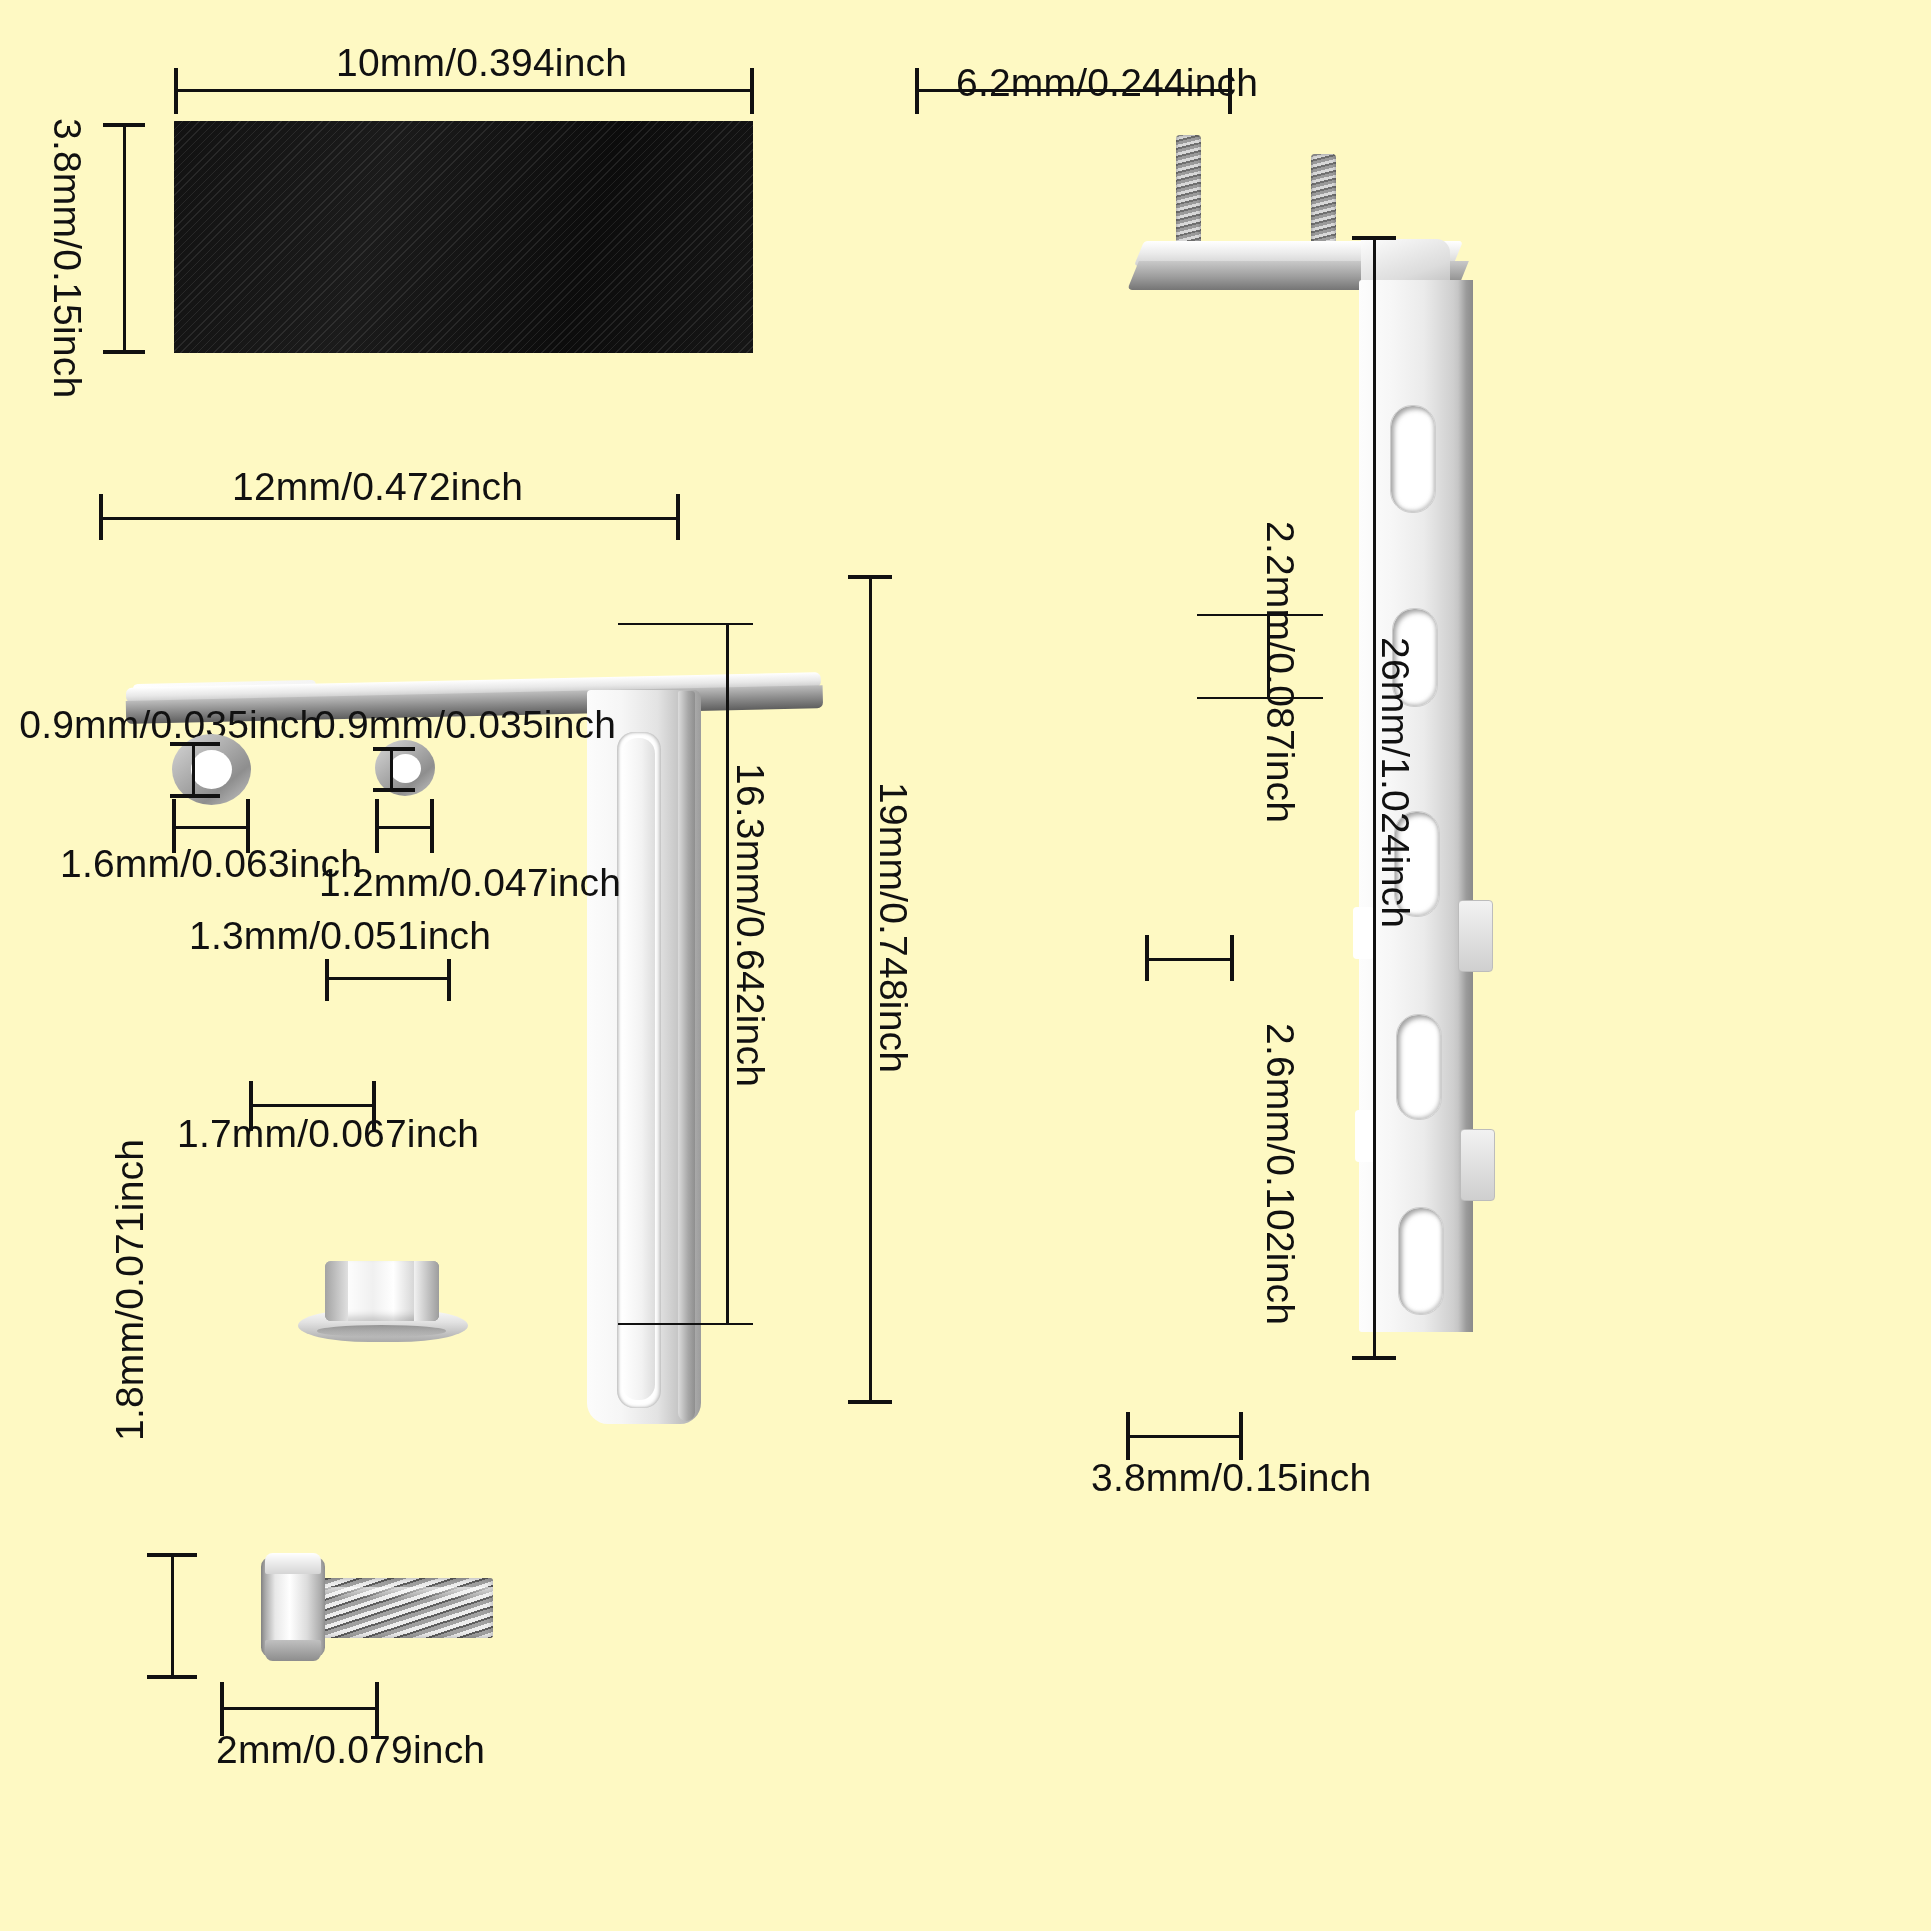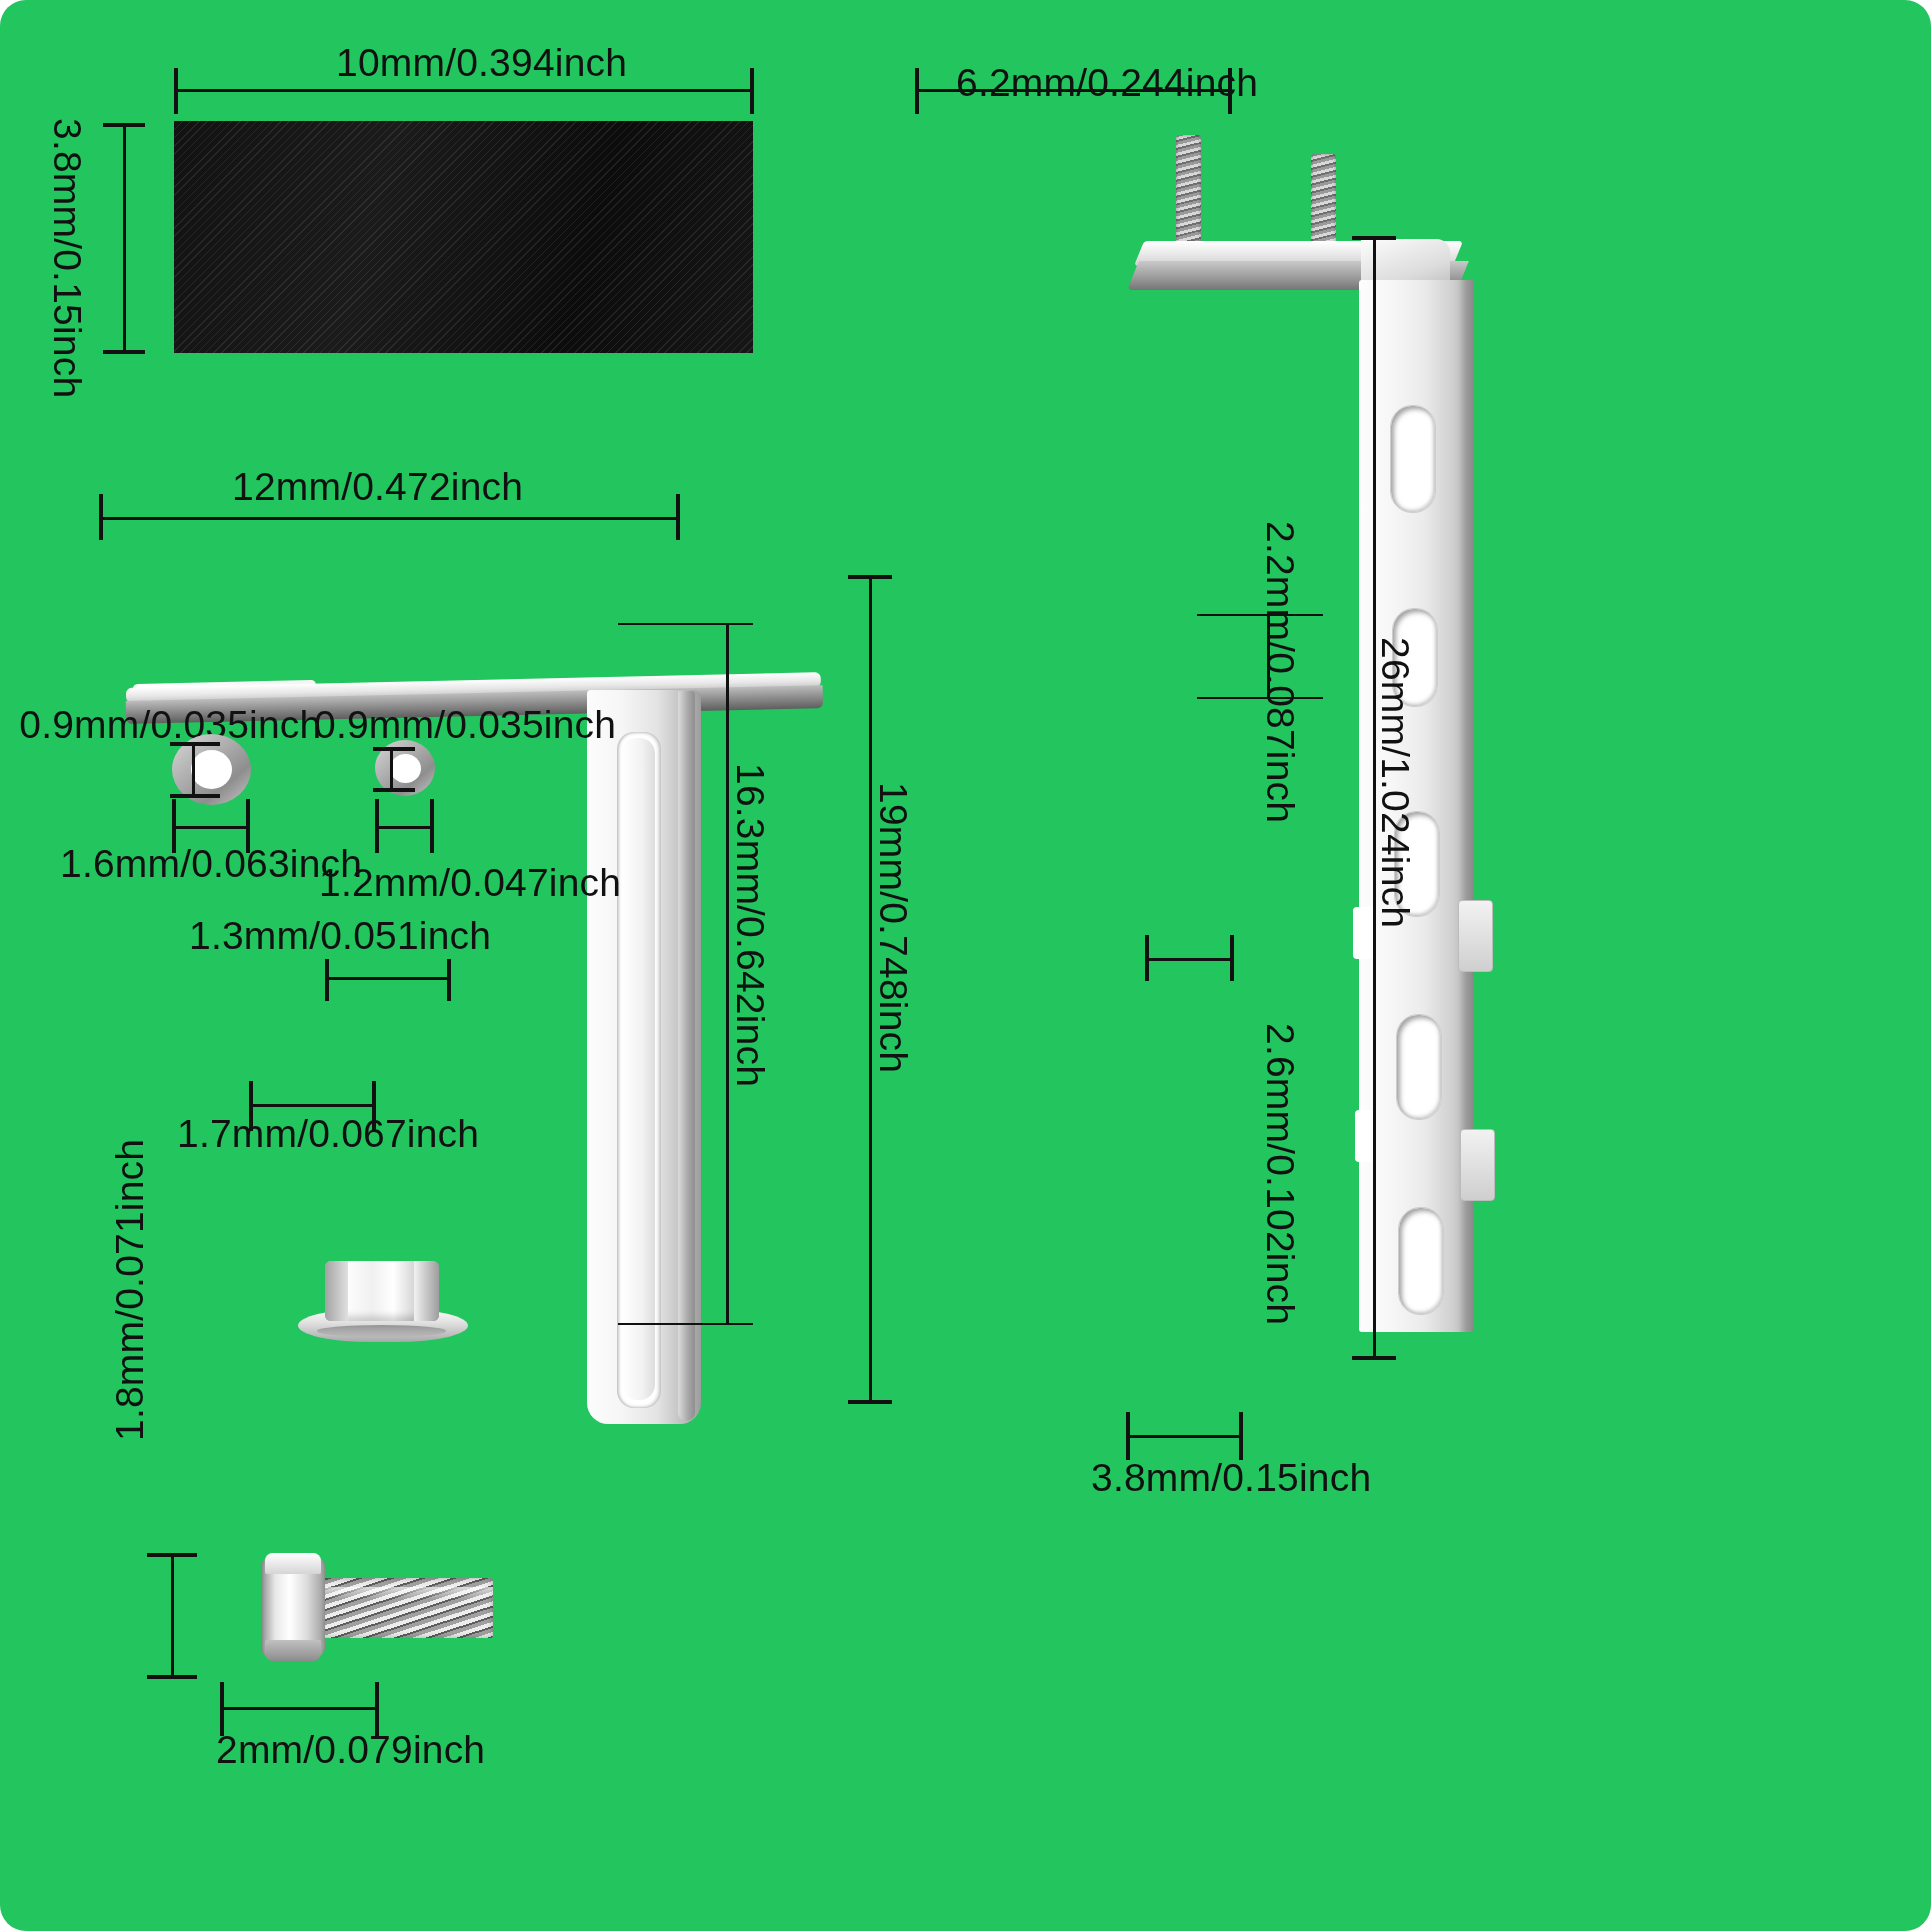--- a/index.html
+++ b/index.html
@@ -1,20 +1,19 @@
 <!DOCTYPE html>
 <html><head>
 <meta charset="utf-8">
 <style>
   html,body{margin:0;padding:0;background:#fff;}
   #root{
-    position:relative;width:1931px;height:1931px;background:#22c55e;
+    position:relative;width:1931px;height:1931px;background:#fef9c3;
     font-family:"Liberation Sans","DejaVu Sans",sans-serif;
     overflow:hidden;
-    border-radius:26px;
   }
   .lbl{position:absolute;color:#111;white-space:nowrap;font-size:39px;letter-spacing:0.2px;}
   .lbl.rot90{transform-origin:0 0;transform:rotate(90deg);}
   .lbl.rot270{transform-origin:0 0;transform:rotate(-90deg);}
   
   .dim-h{position:absolute;border-top:3.9px solid #111;}
   .dim-v{position:absolute;border-left:3.9px solid #111;}
   .tick-v{position:absolute;border-left:4.8px solid #111;}
   .tick-h{position:absolute;border-top:4.8px solid #111;}
   .leader{position:absolute;border-top:2.9px solid #111;}

